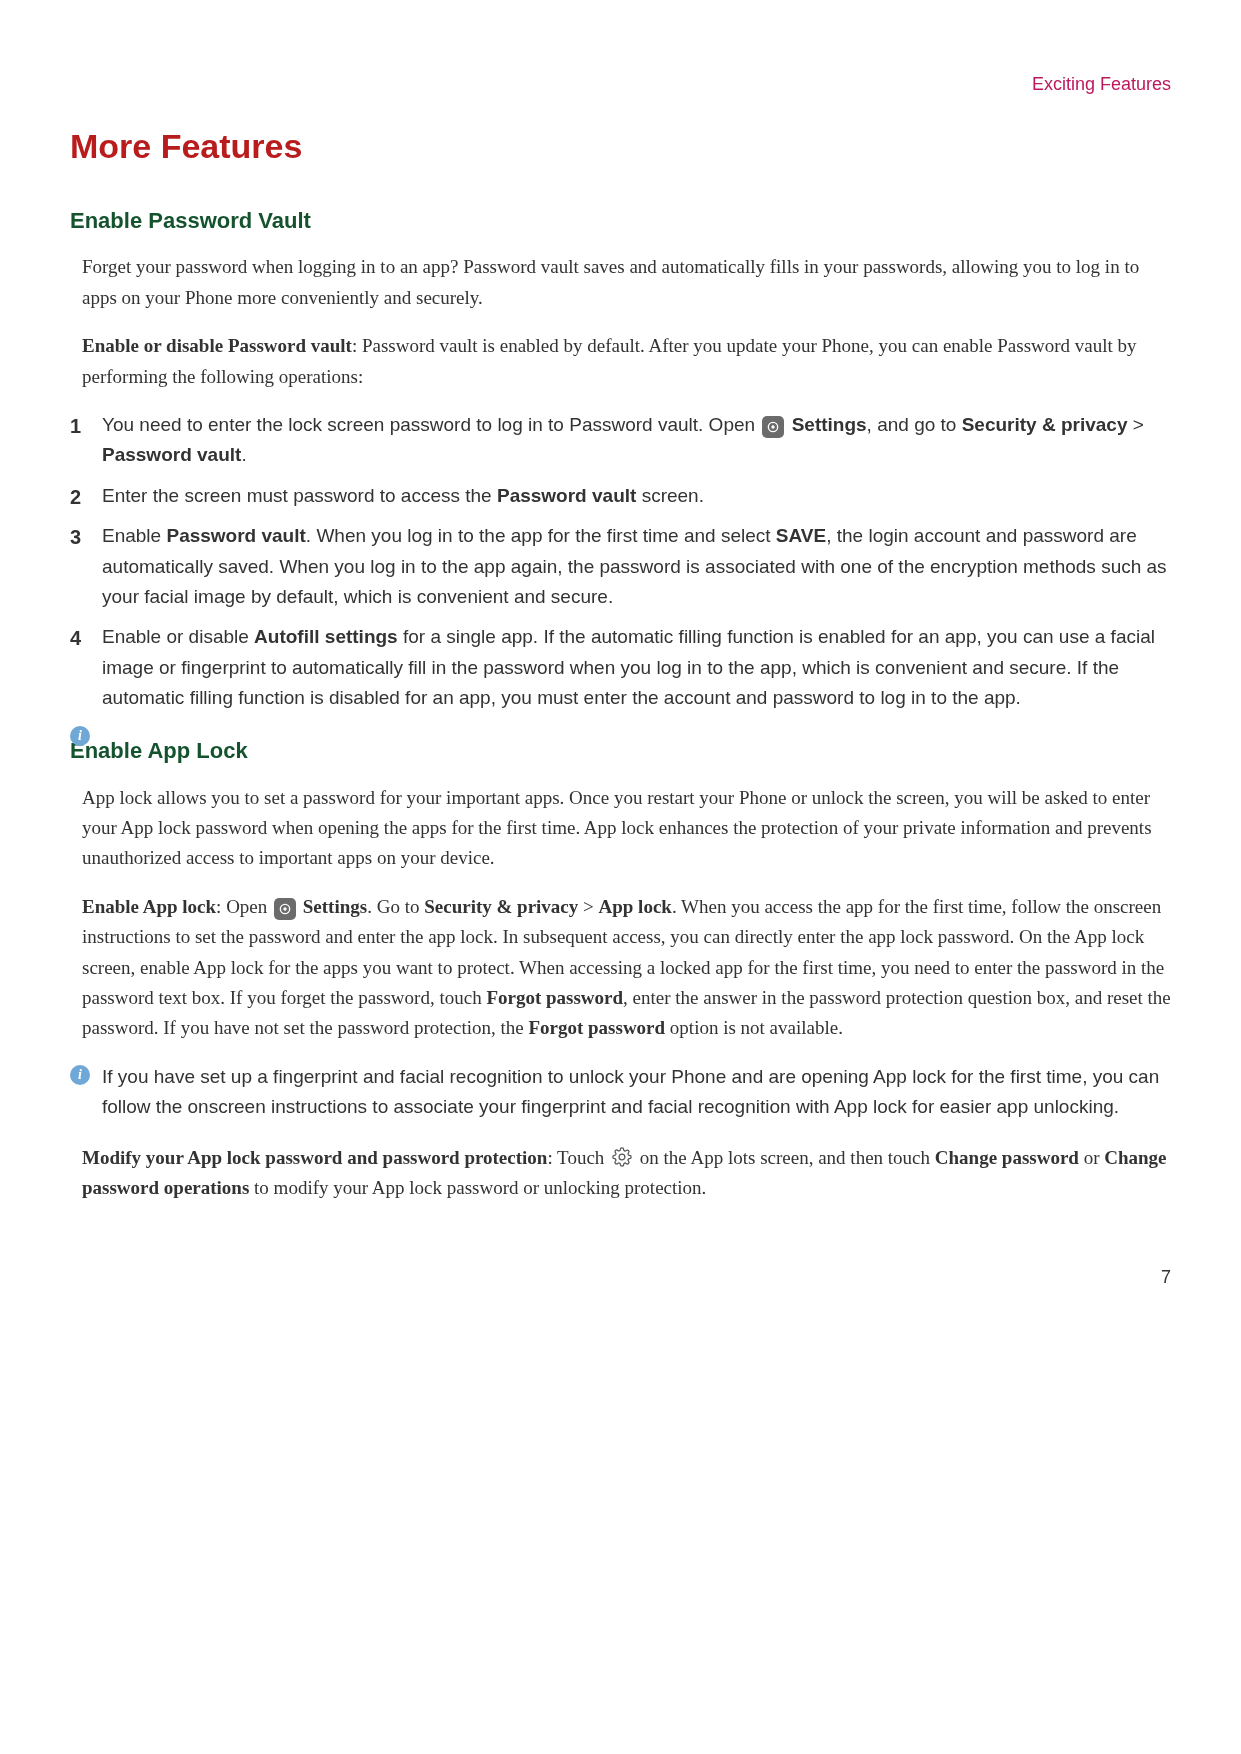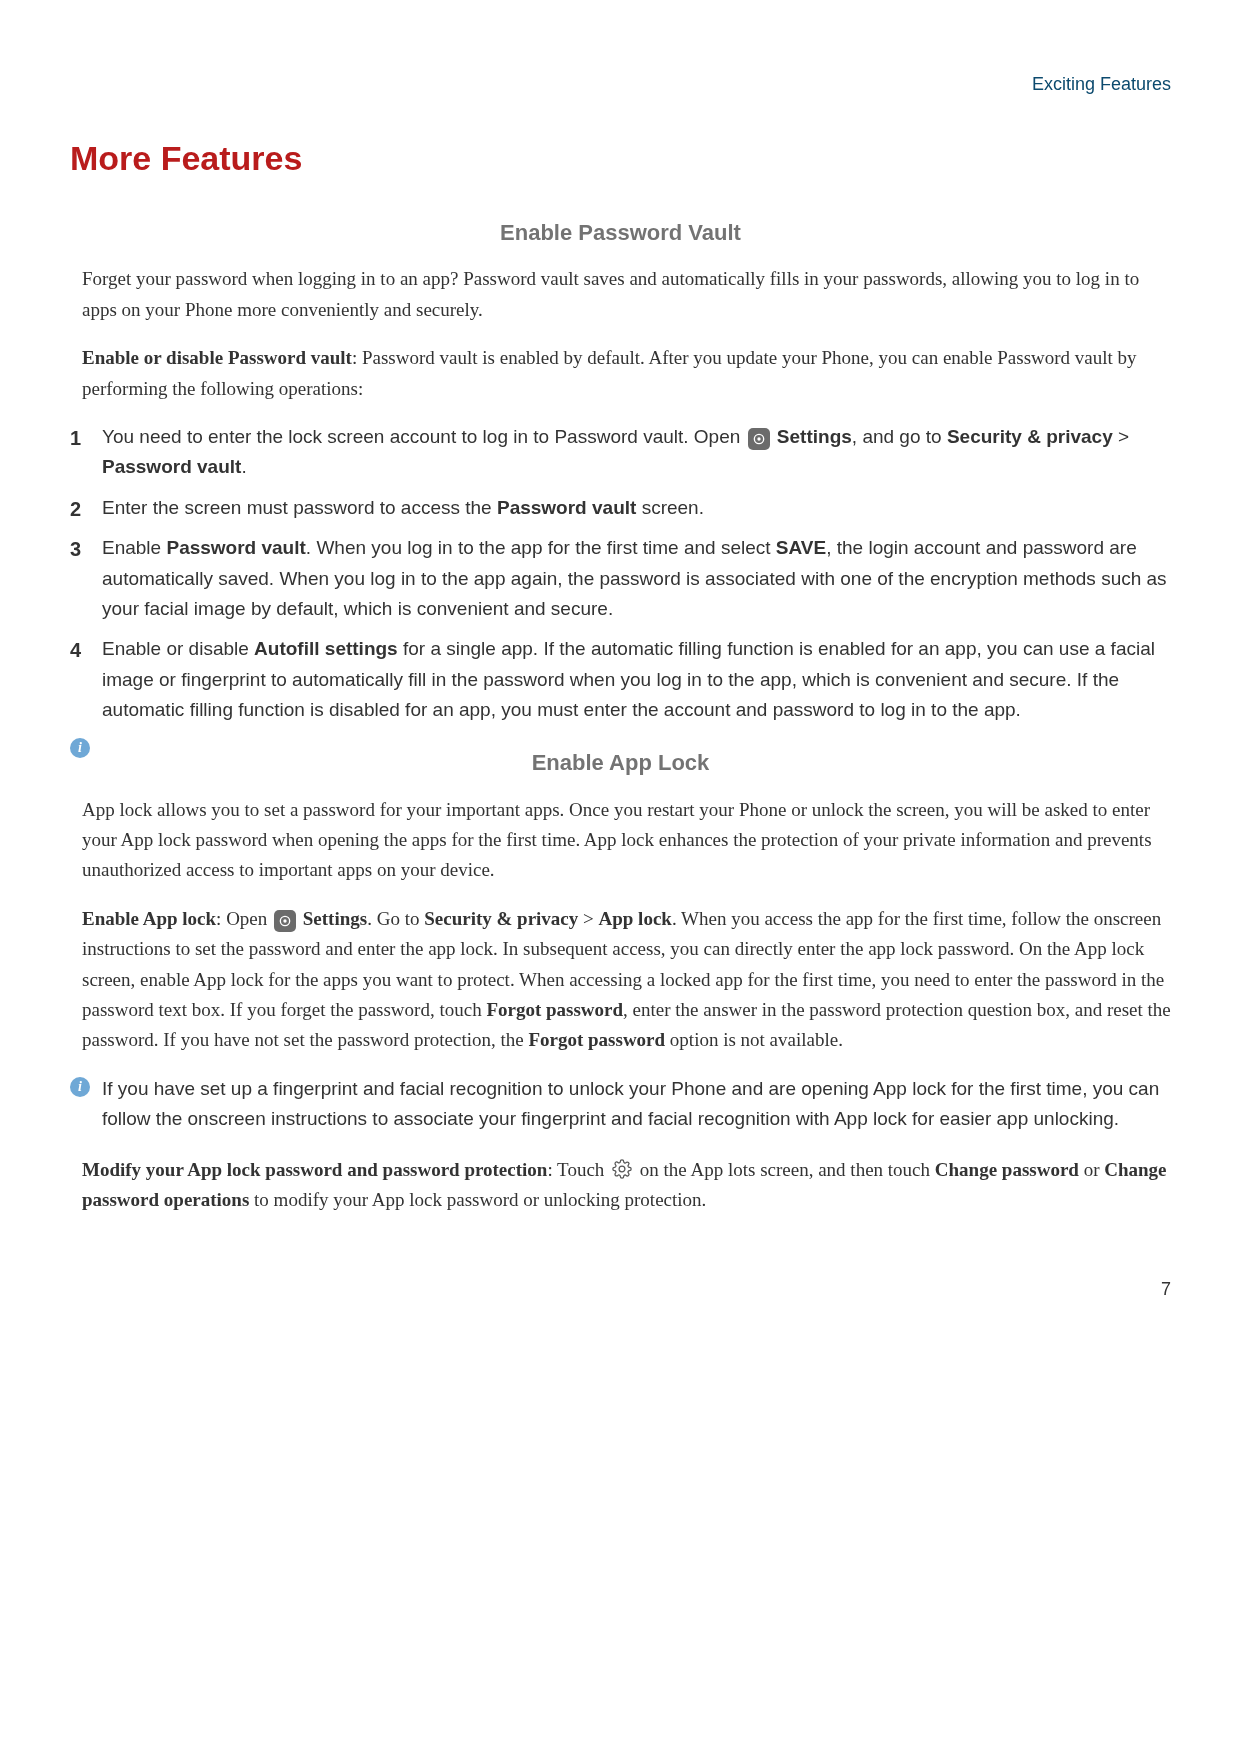--- a/index.html
+++ b/index.html
@@ -8,35 +8,34 @@
     padding: 70px 70px 40px 70px;
     width: 1241px;
     box-sizing: border-box;
     color: #333;
     font-size: 19px;
     line-height: 1.6;
   }
   .header-right {
     text-align: right;
     font-size: 18px;
-    color: #0c4a6e;
-    margin-bottom: 32px;
+    color: #be185d;
+    margin-bottom: 20px;
   }
   h1.section-title {
     color: #b91c1c;
     font-size: 34px;
     font-weight: bold;
     margin: 0 0 30px 0;
   }
   h2.subsection {
     font-size: 22px;
     font-weight: bold;
-    color: #737373;
+    color: #14532d;
     margin: 18px 0 14px 0;
-    text-align: center;
   }
   p { margin: 0 0 18px 12px; font-family: Liberation Serif, serif; }
   .bold { font-weight: bold; }
   ol.steps {
     list-style: none;
     padding-left: 0;
     margin: 0 0 6px 0;
   }
   ol.steps > li {
     position: relative;
@@ -112,21 +111,21 @@
 
 <p>Forget your password when logging in to an app? Password vault saves and automatically fills in your passwords, allowing you to log in to apps on your Phone more conveniently and securely.</p>
 
 <p>
   <span class="bold">Enable or disable Password vault</span><span>: Password vault is enabled by default. After you update your Phone, you can enable Password vault by performing the following operations:</span>
 </p>
 
 <ol class="steps">
   <li>
     <span class="num">1</span>
-    <span>You need to enter the lock screen account to log in to Password vault. Open </span>
+    <span>You need to enter the lock screen password to log in to Password vault. Open </span>
     <span class="settings-icon">
       <svg viewBox="0 0 24 24">
           <circle cx="12" cy="12" r="7" fill="none" stroke="#fff" stroke-width="2"></circle>
           <circle cx="12" cy="12" r="2.5" fill="#fff"></circle>
         </svg>
     </span><span class="bold"> Settings</span><span>, and go to </span><span class="bold">Security &amp; privacy</span><span> &gt; </span><span class="bold">Password vault</span><span>.</span>
   </li>
   <li>
     <span class="num">2</span>
     <span>Enter the screen must password to access the </span><span class="bold">Password vault</span><span> screen.</span>

